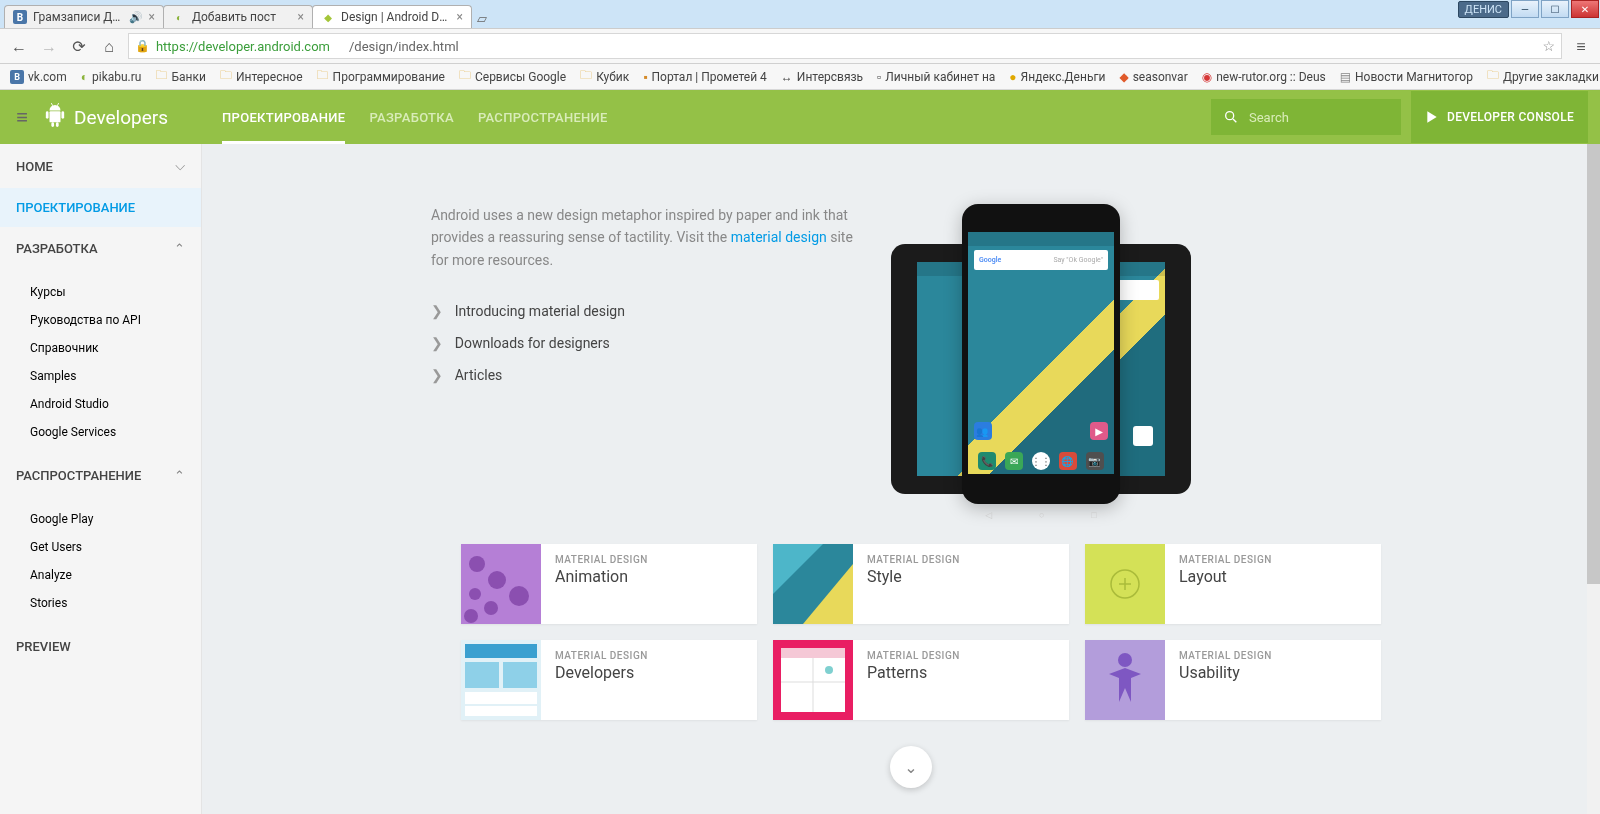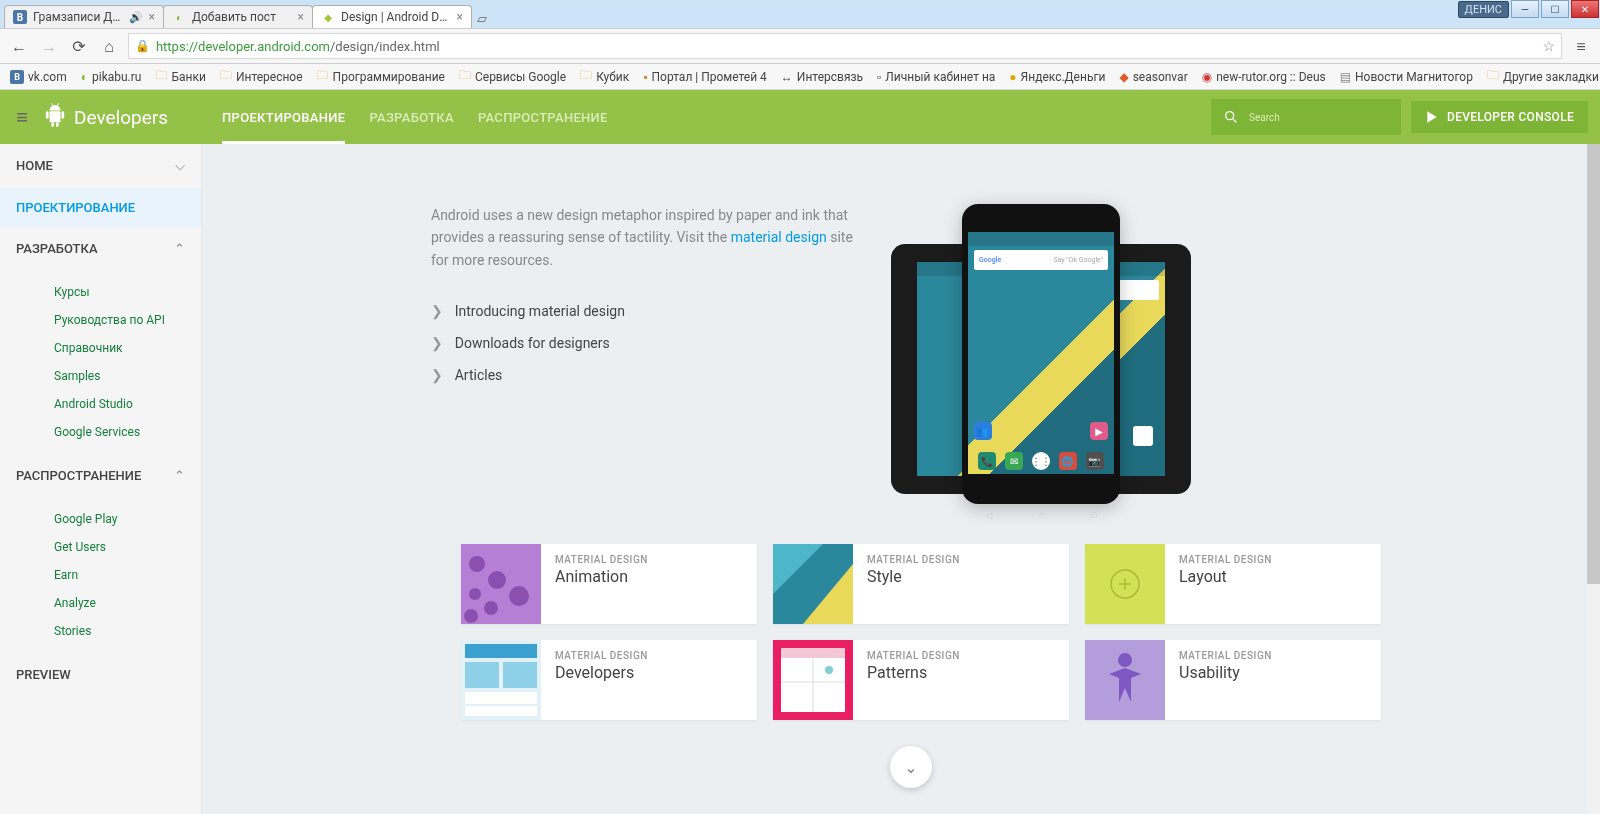--- a/index.html
+++ b/index.html
@@ -14,46 +14,46 @@
 .tab .favicon { width:14px; height:14px; display:inline-flex; align-items:center; justify-content:center; font-size:10px; }
 .tab .title { flex:1; white-space:nowrap; overflow:hidden; text-overflow:ellipsis; }
 .tab .close { color:#888; font-size:12px; }
 .new-tab { width:22px; height:20px; display:flex; align-items:center; justify-content:center; color:#666; }
 .toolbar { background:#f7f7f7; border-top:1px solid #ccc; border-bottom:1px solid #d0d0d0; height:36px; display:flex; align-items:center; padding:0 8px; gap:8px; }
 .toolbar .navbtn { width:22px; height:22px; display:flex; align-items:center; justify-content:center; color:#555; font-size:16px; }
 .toolbar .navbtn.disabled { color:#bbb; }
 .omnibox { flex:1; display:flex; align-items:center; border:1px solid #d7d7d7; height:26px; padding:0 6px; background:#fff; gap:6px; font-size:13px; }
 .omnibox .lock { color:#3b9e3b; font-size:12px; }
 .omnibox .url-secure { color:#3b9e3b; }
-.omnibox .url-rest { color:#666; }
+.omnibox .url-rest { color:#666;margin-left:19px; }
 .star { color:#888; font-size:14px; }
 .menu-btn { width:22px; display:flex; align-items:center; justify-content:center; color:#555; font-size:16px; }
 .bookmarks { background:#f7f7f7; border-bottom:1px solid #d8d8d8; height:26px; display:flex; align-items:center; padding:0 6px; gap:6px; font-size:12px; color:#444; }
 .bm { display:flex; align-items:center; gap:4px; padding:2px 4px; white-space:nowrap; }
 .bm .folder { color:#e2b24a; }
 .bm-right { margin-left:auto; }
 .page { display:flex; height:724px; background:#fff; position:relative; }
 .header-bar { position:absolute; top:0; left:0; right:0; height:54px; background:#94c147; display:flex; align-items:center; z-index:5; }
 .hamburger { width:44px; display:flex; align-items:center; justify-content:center; color:#666; font-size:20px; }
 .brand { display:flex; align-items:center; gap:8px; color:#fff; font-size:19px; font-weight:400; }
 .android-icon svg { width:22px; height:26px; }
 .topnav { display:flex; margin-left:54px; gap:24px; }
 .topnav a { color:#d9ecb9; font-size:13px; font-weight:500; letter-spacing:.3px; padding:19px 0 16px; border-bottom:3px solid transparent; }
 .topnav a.active { color:#fff; border-bottom-color:#fff; }
 .searchbox { margin-left:auto; background:#7fb536; height:36px; display:flex; align-items:center; padding:0 12px; gap:10px; width:190px; }
 .searchbox svg { width:16px; height:16px; }
-.searchbox span { color:#d9ecb9; font-size:10px; }
-.dev-console { background:#7fb536; color:#fff; height:32px; display:flex; align-items:center; padding:0 14px; gap:8px; margin:0 12px 0 10px; font-size:12px; font-weight:500; letter-spacing:.3px; }
+.searchbox span { color:#d9ecb9; font-size:13px; }
+.dev-console { background:#7fb536; color:#fff; height:52px; display:flex; align-items:center; padding:0 14px; gap:8px; margin:0 12px 0 10px; font-size:12px; font-weight:500; letter-spacing:.3px; }
 .dev-console svg { width:14px; height:14px; }
 .sidebar { width:202px; background:#f5f5f5; border-right:1px solid #e4e4e4; padding-top:54px; overflow:hidden; flex-shrink:0; height:100%; }
-.side-head { padding:14px 16px; font-size:13px; color:#444; font-weight:500; display:flex; align-items:flex-start; justify-content:space-between; cursor:pointer; }
+.side-head { padding:14px 16px; font-size:13px; color:#444; font-weight:500; display:flex; align-items:center; justify-content:space-between; cursor:pointer; }
 .side-head .chev { color:#888; }
 .side-active { padding:12px 16px; font-size:13px; color:#039be5; font-weight:500; background:#e8f3fb; }
 .side-sub { padding:8px 0; }
-.side-sub a { display:block; padding:7px 16px 7px 30px; color:#15803d; font-size:12px;margin-left:24px; }
+.side-sub a { display:block; padding:7px 16px 7px 30px; color:#000000; font-size:12px; }
 .content { flex:1; background:#eceff1; overflow:auto; padding:74px 0 40px; }
 .hgroup { display:flex; max-width:1060px; margin:0 auto; gap:20px; padding:40px 20px 10px 60px; }
 .hgroup-text { flex:0 0 430px; }
 h1 { font-size:44px; font-weight:300; color:#333; line-height:1.1; margin-bottom:28px; }
 .lead { font-size:14px; color:#888; line-height:1.6; margin-bottom:24px; }
 .lead a { color:#039be5; }
 .linklist { list-style:none; }
 .linklist li { display:flex; align-items:center; gap:12px; padding:8px 0; font-size:14px; color:#444; }
 .linklist .chev { color:#999; }
 .devices { flex:0 0 320px; display:flex; align-items:center; justify-content:center; position:relative; }
@@ -247,21 +247,20 @@
       <a>Android Studio</a>
       <a>Google Services</a>
     </div>
     <div class="side-head">
       <span>РАСПРОСТРАНЕНИЕ</span>
       <span class="chev">⌃</span>
     </div>
     <div class="side-sub">
       <a>Google Play</a>
       <a>Get Users</a>
-      <a>Earn</a>
       <a>Analyze</a>
       <a>Stories</a>
     </div>
     <div class="side-head">
       <span>PREVIEW</span>
     </div>
   </aside>
 
   <main class="content">
     <div class="hgroup">

